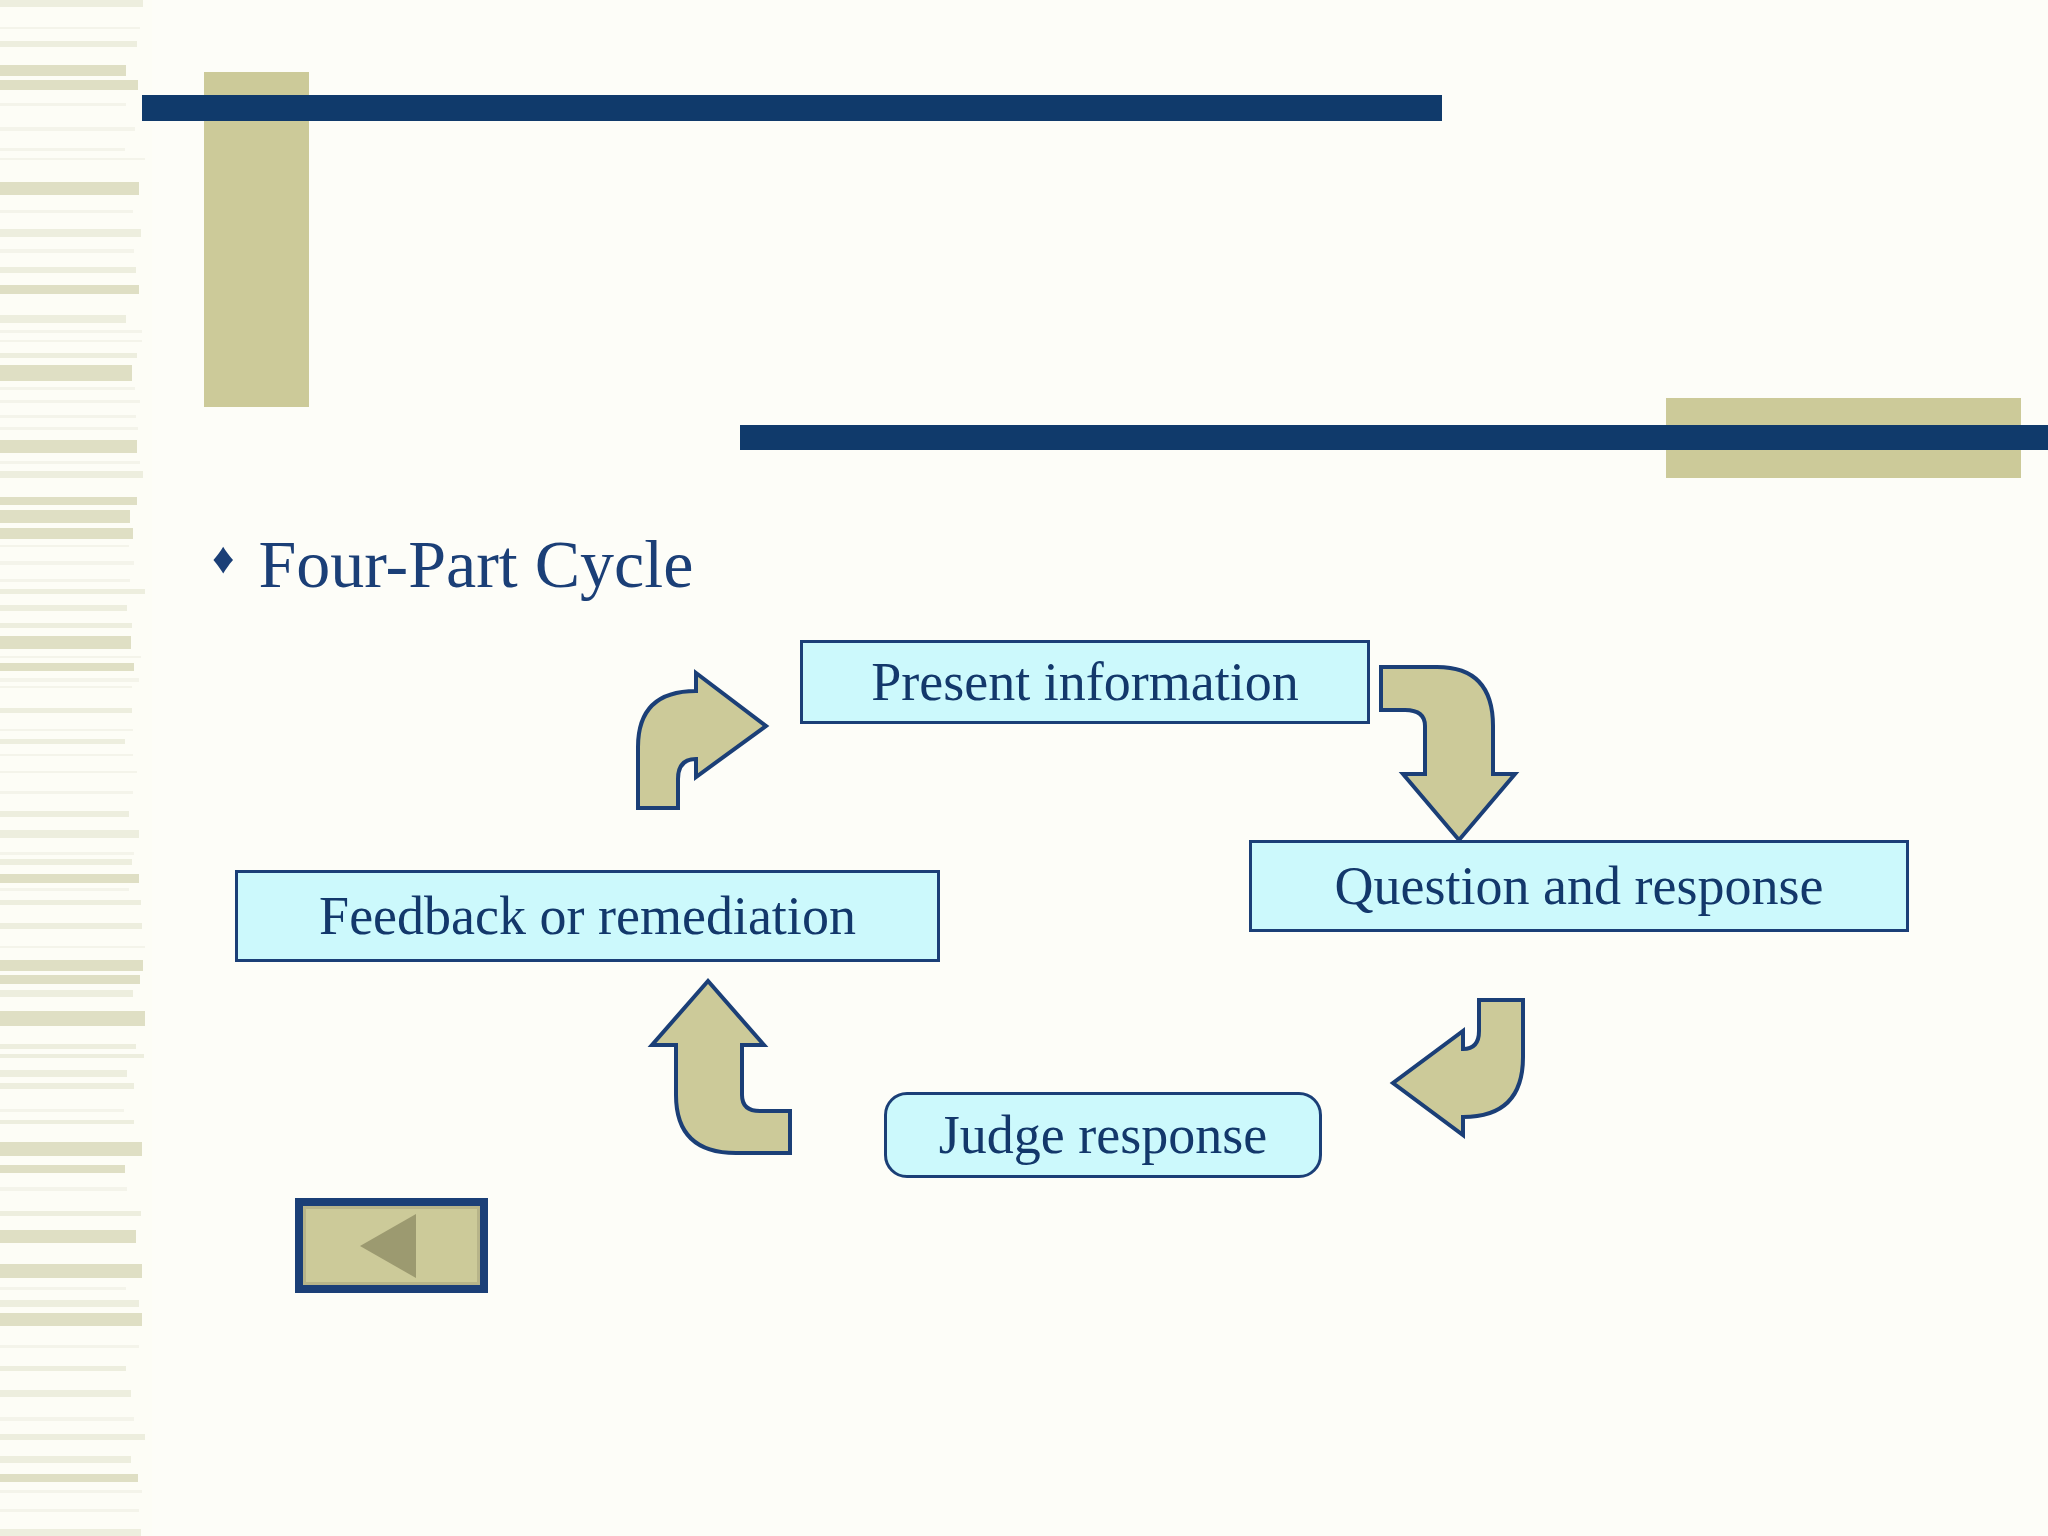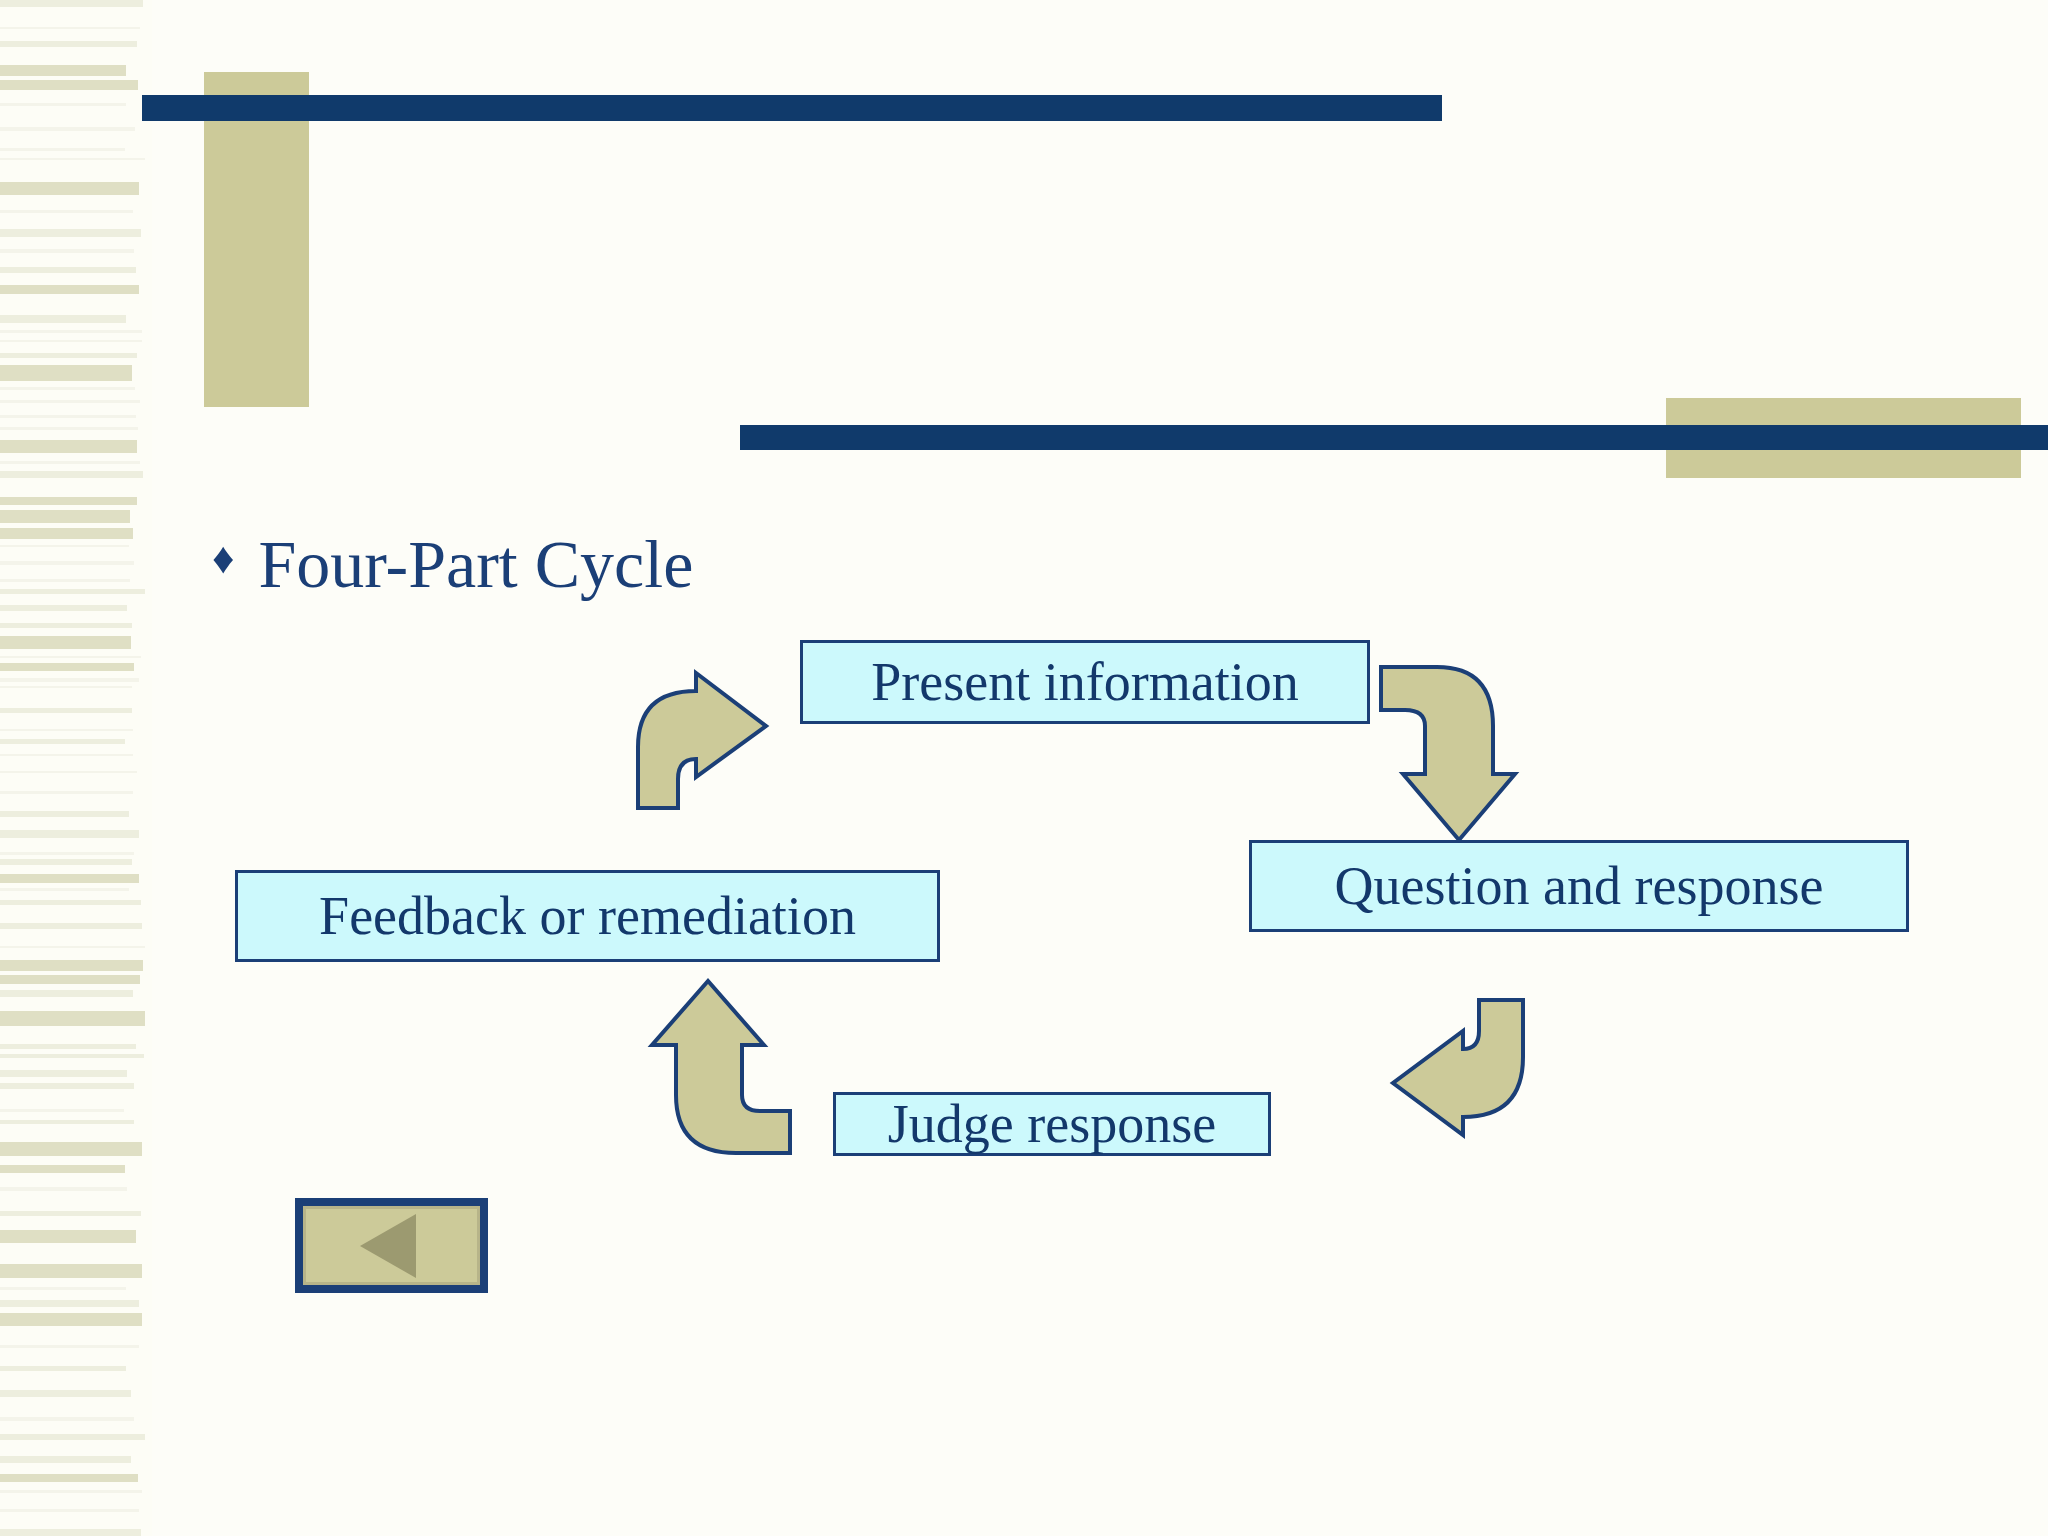--- a/index.html
+++ b/index.html
@@ -116,21 +116,21 @@
     display: flex;
     align-items: center;
     justify-content: center;
     white-space: nowrap;
     box-sizing: border-box;
     padding: 0 14px;
   }
   #box-present      { left: 800px;  top: 640px;  width: 570px; height: 84px; }
   #box-question     { left: 1249px; top: 840px;  width: 660px; height: 92px; }
   #box-feedback     { left: 235px;  top: 840px;  width: 705px; height: 92px; margin-top: 30px; }
-  #box-judge        { left: 833px;  top: 1092px; width: 438px; height: 64px; }
+  #box-judge        { left: 884px;  top: 1092px; width: 438px; height: 86px; border-radius: 23px; }
 
   
   .arrow-svg { position: absolute; }
   #arrow-fb-to-present { left: 630px;  top: 665px;  }
   #arrow-present-to-q  { left: 1375px; top: 662px;  }
   #arrow-q-to-judge    { left: 1345px; top: 995px;  }
   #arrow-judge-to-fb   { left: 638px;  top: 975px;  }
 
   
   #nav-back-button {

